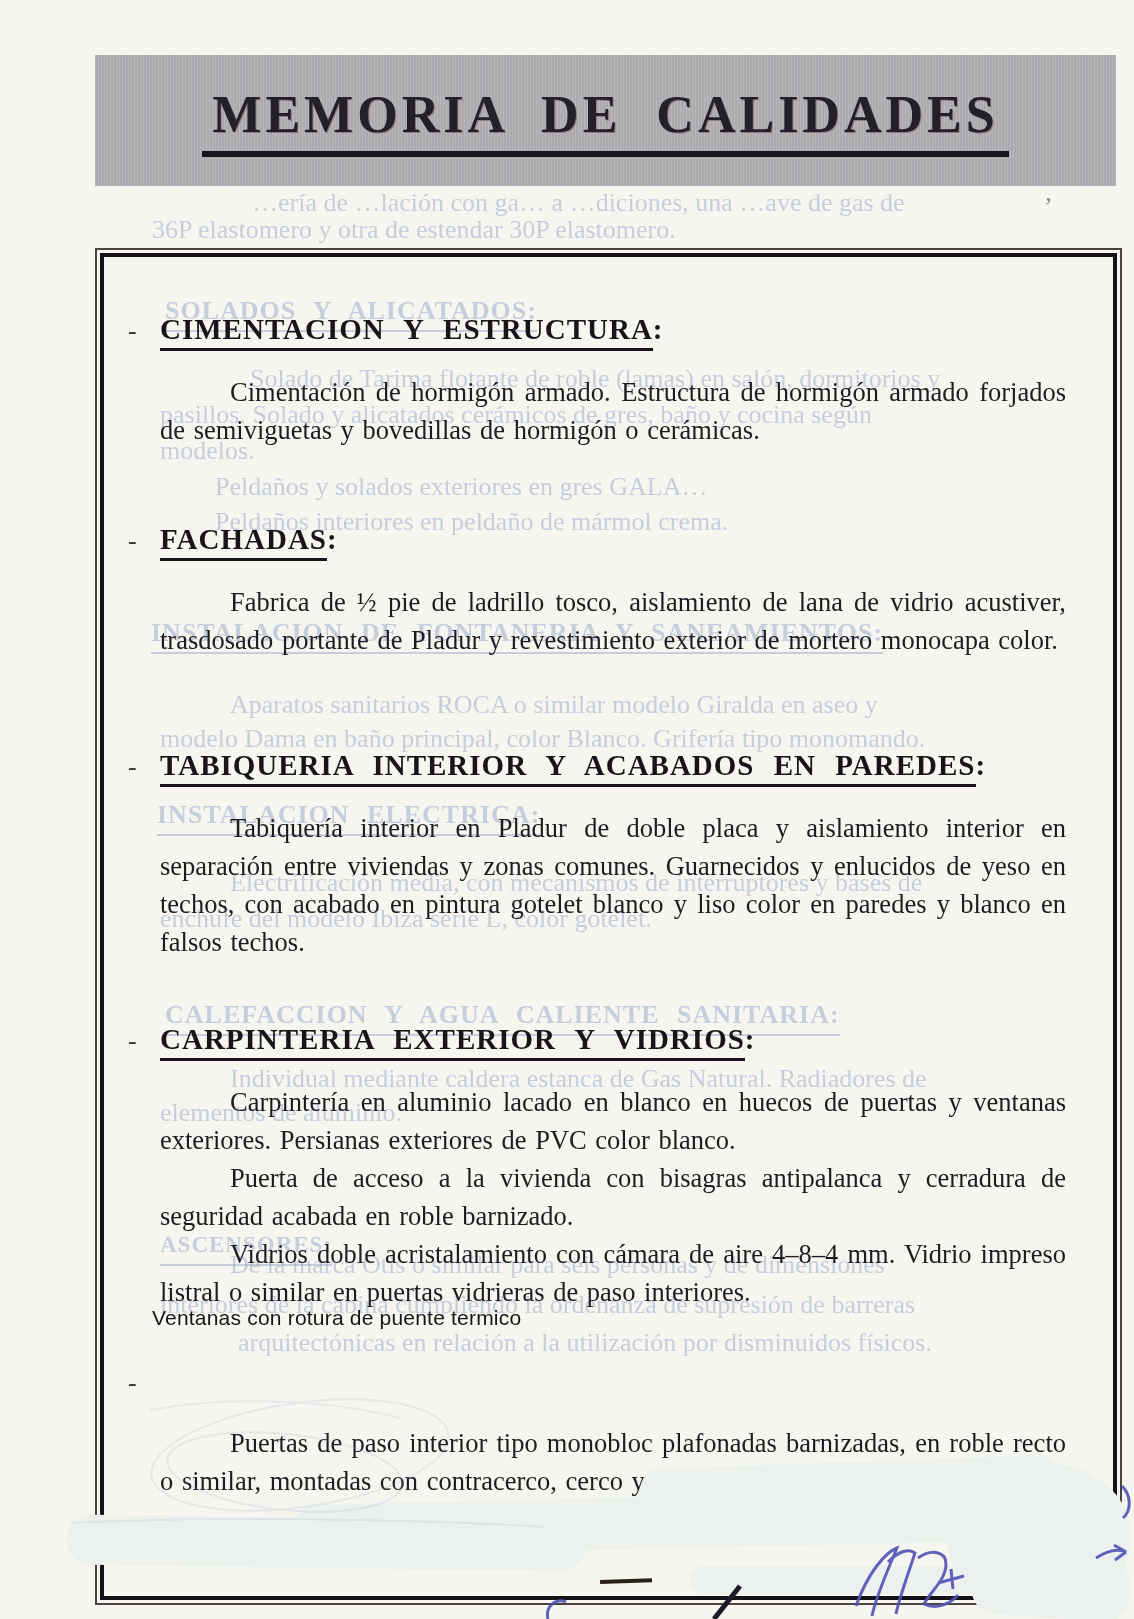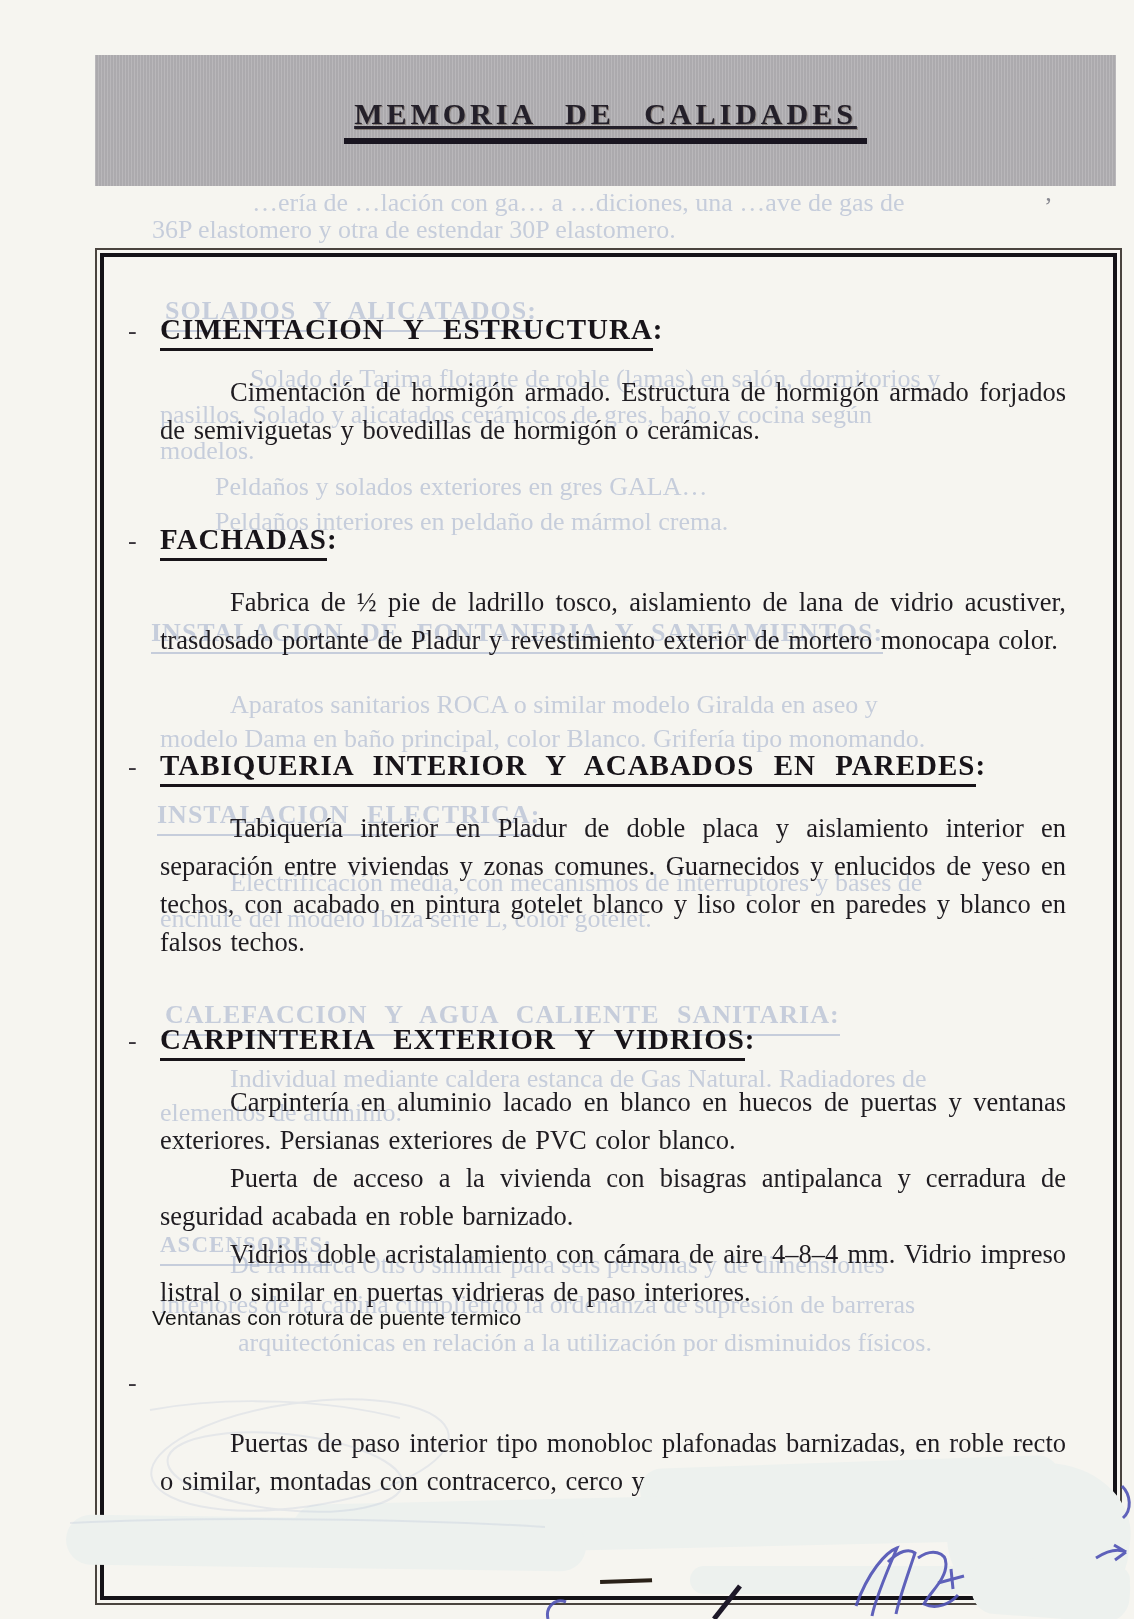--- a/index.html
+++ b/index.html
@@ -23,29 +23,28 @@
   
   .banner{
     position:absolute;left:95px;top:55px;width:1021px;height:131px;
     background:
       repeating-linear-gradient(90deg, rgba(255,255,255,.07) 0 1px, rgba(40,40,50,.06) 1px 3px),
       var(--banner);
     display:flex;align-items:center;justify-content:center;
   }
   .doc-title{
     font-weight:bold;
-    font-size:30px;
+    font-size:52px;
     letter-spacing:4px;
     word-spacing:18px;
     color:#24202a;
     border-bottom:6px solid #191520;
     padding:0 10px 7px 10px;
     text-shadow:1px 1px 0 rgba(60,40,20,.35);
     white-space:nowrap;
-    text-decoration:underline;
   }
   
   .frame-outer{
     position:absolute;left:95px;top:248px;width:1027px;height:1357px;
     border:2px solid #4a443f;
     box-sizing:border-box;
   }
   .frame-inner{
     position:absolute;inset:3px;
     border:4px solid var(--frame);

